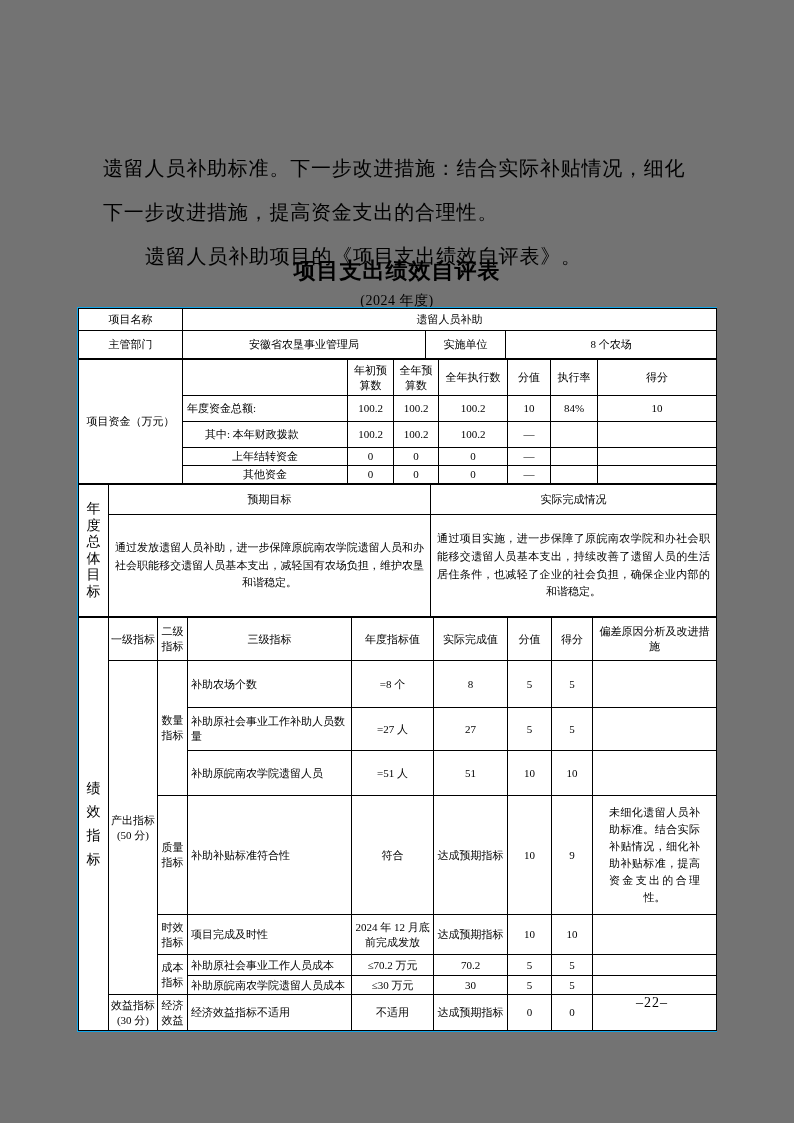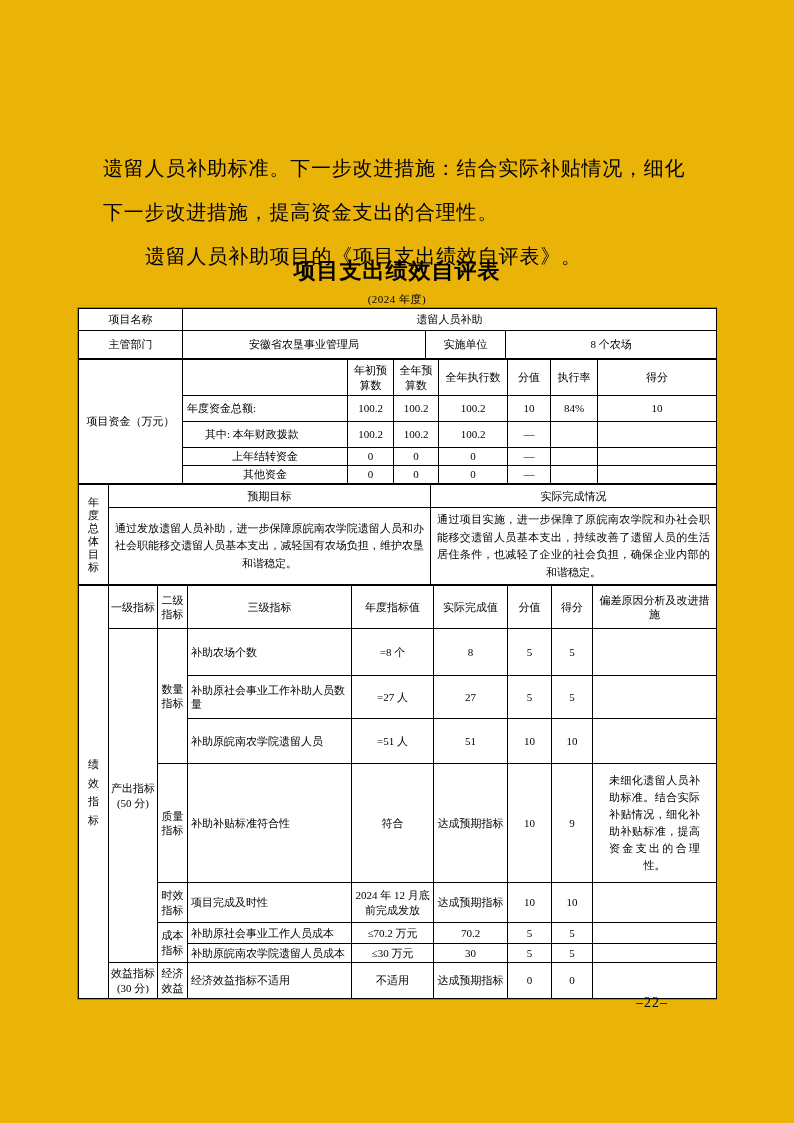--- a/index.html
+++ b/index.html
@@ -2,40 +2,40 @@
 <html><head>
 <meta charset="utf-8">
 <style>
   * { margin:0; padding:0; box-sizing:border-box; }
   html,body { background:#fff; }
   body {
     width:794px; height:1123px; position:relative;
     font-family:"Liberation Serif","DejaVu Serif",serif;
     color:#000;
   }
-  .page { position:absolute; inset:0; background:#eab308; overflow:hidden; }
+  .page { position:absolute; inset:0; background:#737373; overflow:hidden; }
 
   
   .doc-text {
     position:absolute; left:103px; top:146px; width:590px;
     font-size:20px; line-height:44px; letter-spacing:0.8px;
     text-align:justify;
   }
   .doc-text .line { white-space:nowrap; }
   .doc-text .indent { text-indent:2.1em; }
 
   .tbl-title {
     position:absolute; top:256px; left:0; width:100%;
     text-align:center;
     font-family:"Liberation Sans","DejaVu Sans",sans-serif;
     font-weight:700; font-size:22px; letter-spacing:1px;
   }
   .tbl-subtitle {
     position:absolute; top:292px; left:0; width:100%;
-    text-align:center; font-size:11px; letter-spacing:0.5px;
+    text-align:center; font-size:14px; letter-spacing:0.5px;
   }
 
   
   .tbl-wrap {
     position:absolute; left:77px; top:307px; width:640px;
     border:1px solid #0ea5e9; background:#fff;
   }
   table { border-collapse:collapse; table-layout:fixed; width:638px; }
   td {
     border:1px solid #000;
@@ -71,22 +71,22 @@
   .goaltxt {
     text-align:justify; text-align-last:center;
     padding:3px 6px; line-height:1.6; font-size:11px;
   }
   .remark {
     text-align:justify; text-align-last:center;
     padding:2px 16px; line-height:1.55; font-size:11px;
   }
   .vcell { padding:0; }
   .vstack {
-    width:1em; margin:8px auto; word-break:break-all;
-    font-size:11px; line-height:1.18; letter-spacing:0;
+    width:1em; margin:16px auto; word-break:break-all;
+    font-size:14px; line-height:1.18; letter-spacing:0;
   }
   .vstack.loose { line-height:1.7; }
 
   .page-num {
     position:absolute; top:995px; left:636px;
     font-size:14px; letter-spacing:1px;
   }
 </style>
 </head>
 <body>

